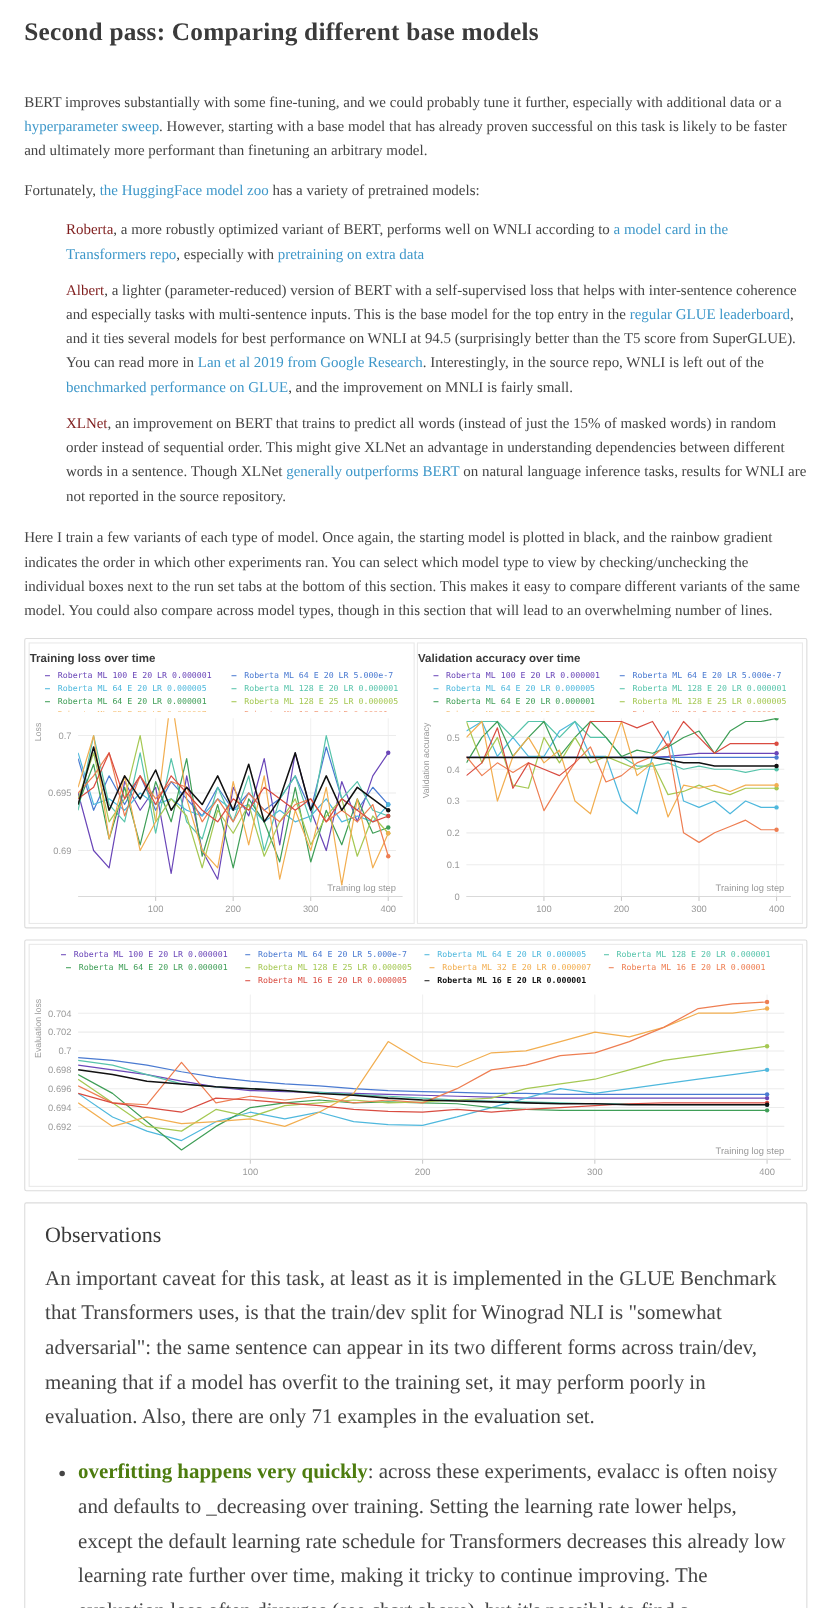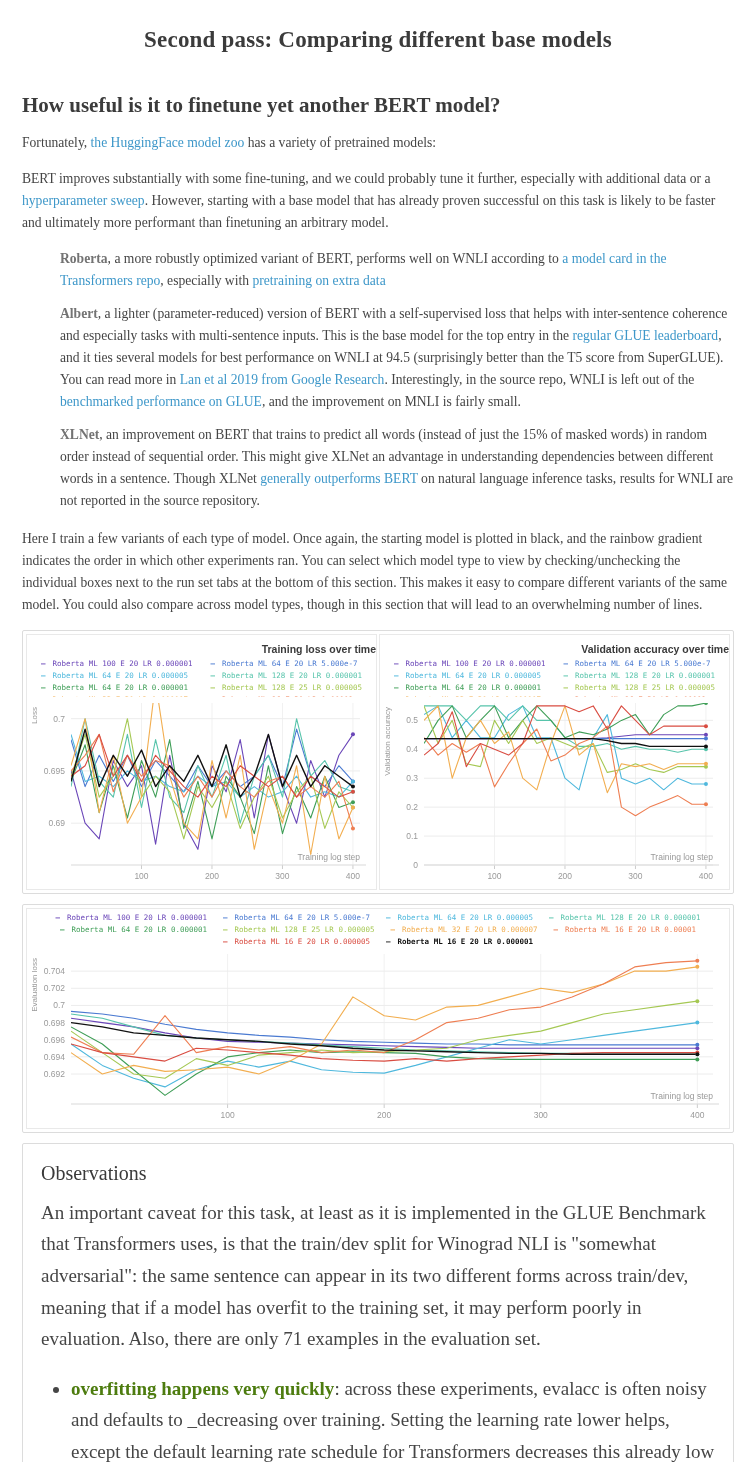--- a/index.html
+++ b/index.html
@@ -1,54 +1,53 @@
 <!DOCTYPE html>
 <html><head>
 <meta charset="utf-8">
 <style>
   * { box-sizing: border-box; margin: 0; padding: 0; }
   html,body { background:#fff; }
   .page { width:756px; padding:14px 22px 24px; font-family:"Liberation Serif", serif; color:#454545; }
 
-  h1.t1 { font-size:23px; font-weight:600; color:#3b3b3b; margin:13px 0 40px; letter-spacing:.2px;text-align:center; }
+  h1.t1 { font-size:23px; font-weight:600; color:#3b3b3b; margin:2px 0 40px; letter-spacing:.2px; }
   h2.t2 { font-size:21px; font-weight:600; color:#3b3b3b; margin:0 0 14px; }
   p.body { font-size:13.6px; line-height:1.62; margin:0 0 14px; }
   .model-list { padding-left:38px; margin-bottom:16px; }
   .model-list p { margin-bottom:11px; }
   a.lnk { color:#3d97c9; text-decoration:none; cursor:pointer; }
   .b { font-weight:bold; color:#4d7c0f; }
-  .bm { font-weight:bold; color:#737373; }
+  .bm { font-weight:normal; color:#7f1d1d; }
   .i { }
 
   .panel-row { border:1px solid #dcdcdc; border-radius:2px; padding:2px; display:flex; margin:10px 0 6px; background:#fff; }
   .chart-panel { border:1px solid #e9e9e9; margin:1px; flex:1; background:#fff; min-width:0; }
-  .chart-title { text-align:right; font-family:"Liberation Sans", sans-serif; font-size:10.5px; font-weight:bold; color:#3a3a3a; padding-top:8px; }
+  .chart-title { text-align:left; font-family:"Liberation Sans", sans-serif; font-size:10.5px; font-weight:bold; color:#3a3a3a; padding-top:8px; }
   .legend { font-family:"DejaVu Sans Mono", monospace; font-size:7.5px; line-height:1.45; margin-top:4px; }
   .legend-grid { display:grid; grid-template-columns:repeat(2, max-content); justify-content:center; column-gap:18px; row-gap:1px; max-height:38px; overflow:hidden; }
   .legend-flex { display:flex; flex-wrap:wrap; justify-content:center; gap:1px 16px; padding:0 24px; }
   .legend-item { white-space:nowrap; }
   .legend-item .dash { margin-right:7px; font-weight:bold; }
   .plot { height:192px; width:100%; }
   .plot.tall { height:180px; }
 
   .obs-panel { border:1px solid #dcdcdc; border-radius:2px; padding:16px 18px 30px; margin:10px 0 0; }
   .obs-panel h3 { font-size:20px; font-weight:500; color:#3a3a3a; margin:2px 0 12px; }
   .obs-panel p, .obs-panel li { font-size:19px; line-height:1.66; }
   .obs-panel ul { margin:18px 0 0; padding-left:30px; }
   .obs-panel li { margin-bottom:14px; }
 </style>
 </head>
 <body>
 
 <main class="page">
   <h1 class="t1">Second pass: Comparing different base models</h1>
-  <h2 class="t2">How useful is it to finetune yet another BERT model?</h2>
-
+
+  <p class="body"><span>BERT improves substantially with some fine-tuning, and we could probably tune it further, especially with additional data or a </span><a class="lnk" href="#">hyperparameter sweep</a><span>. However, starting with a base model that has already proven successful on this task is likely to be faster and ultimately more performant than finetuning an arbitrary model.</span></p>
   <p class="body"><span>Fortunately, </span><a class="lnk" href="#">the HuggingFace model zoo</a><span> has a variety of pretrained models:</span></p>
-  <p class="body"><span>BERT improves substantially with some fine-tuning, and we could probably tune it further, especially with additional data or a </span><a class="lnk" href="#">hyperparameter sweep</a><span>. However, starting with a base model that has already proven successful on this task is likely to be faster and ultimately more performant than finetuning an arbitrary model.</span></p>
 
   <div class="model-list">
     <p class="body"><span class="bm">Roberta</span><span>, a more robustly optimized variant of BERT, performs well on WNLI according to </span><a class="lnk" href="#">a model card in the Transformers repo</a><span>, especially with </span><a class="lnk" href="#">pretraining on extra data</a></p>
     <p class="body"><span class="bm">Albert</span><span>, a lighter (parameter-reduced) version of BERT with a self-supervised loss that helps with inter-sentence coherence and especially tasks with multi-sentence inputs. This is the base model for the top entry in the </span><a class="lnk" href="#">regular GLUE leaderboard</a><span>, and it ties several models for best performance on WNLI at 94.5 (surprisingly better than the T5 score from SuperGLUE). You can read more in </span><a class="lnk" href="#">Lan et al 2019 from Google Research</a><span>. Interestingly, in the source repo, WNLI is left out of the </span><a class="lnk" href="#">benchmarked performance on GLUE</a><span>, and the improvement on MNLI is fairly small.</span></p>
     <p class="body"><span class="bm">XLNet</span><span>, an improvement on BERT that trains to predict all words (instead of just the 15% of masked words) in random order instead of sequential order. This might give XLNet an advantage in understanding dependencies between different words in a sentence. Though XLNet </span><a class="lnk" href="#">generally outperforms BERT</a><span> on natural language inference tasks, results for WNLI are not reported in the source repository.</span></p>
   </div>
 
   <p class="body"><span>Here I train a few variants of each type of model. Once again, the starting model is plotted in black, and the rainbow gradient indicates the order in which other experiments ran. You can select which model type to view by checking/unchecking the individual boxes next to the run set tabs at the bottom of this section. This makes it easy to compare different variants of the same model. You could also compare across model types, though in this section that will lead to an overwhelming number of lines.</span></p>
 
   <section class="panel-row">

